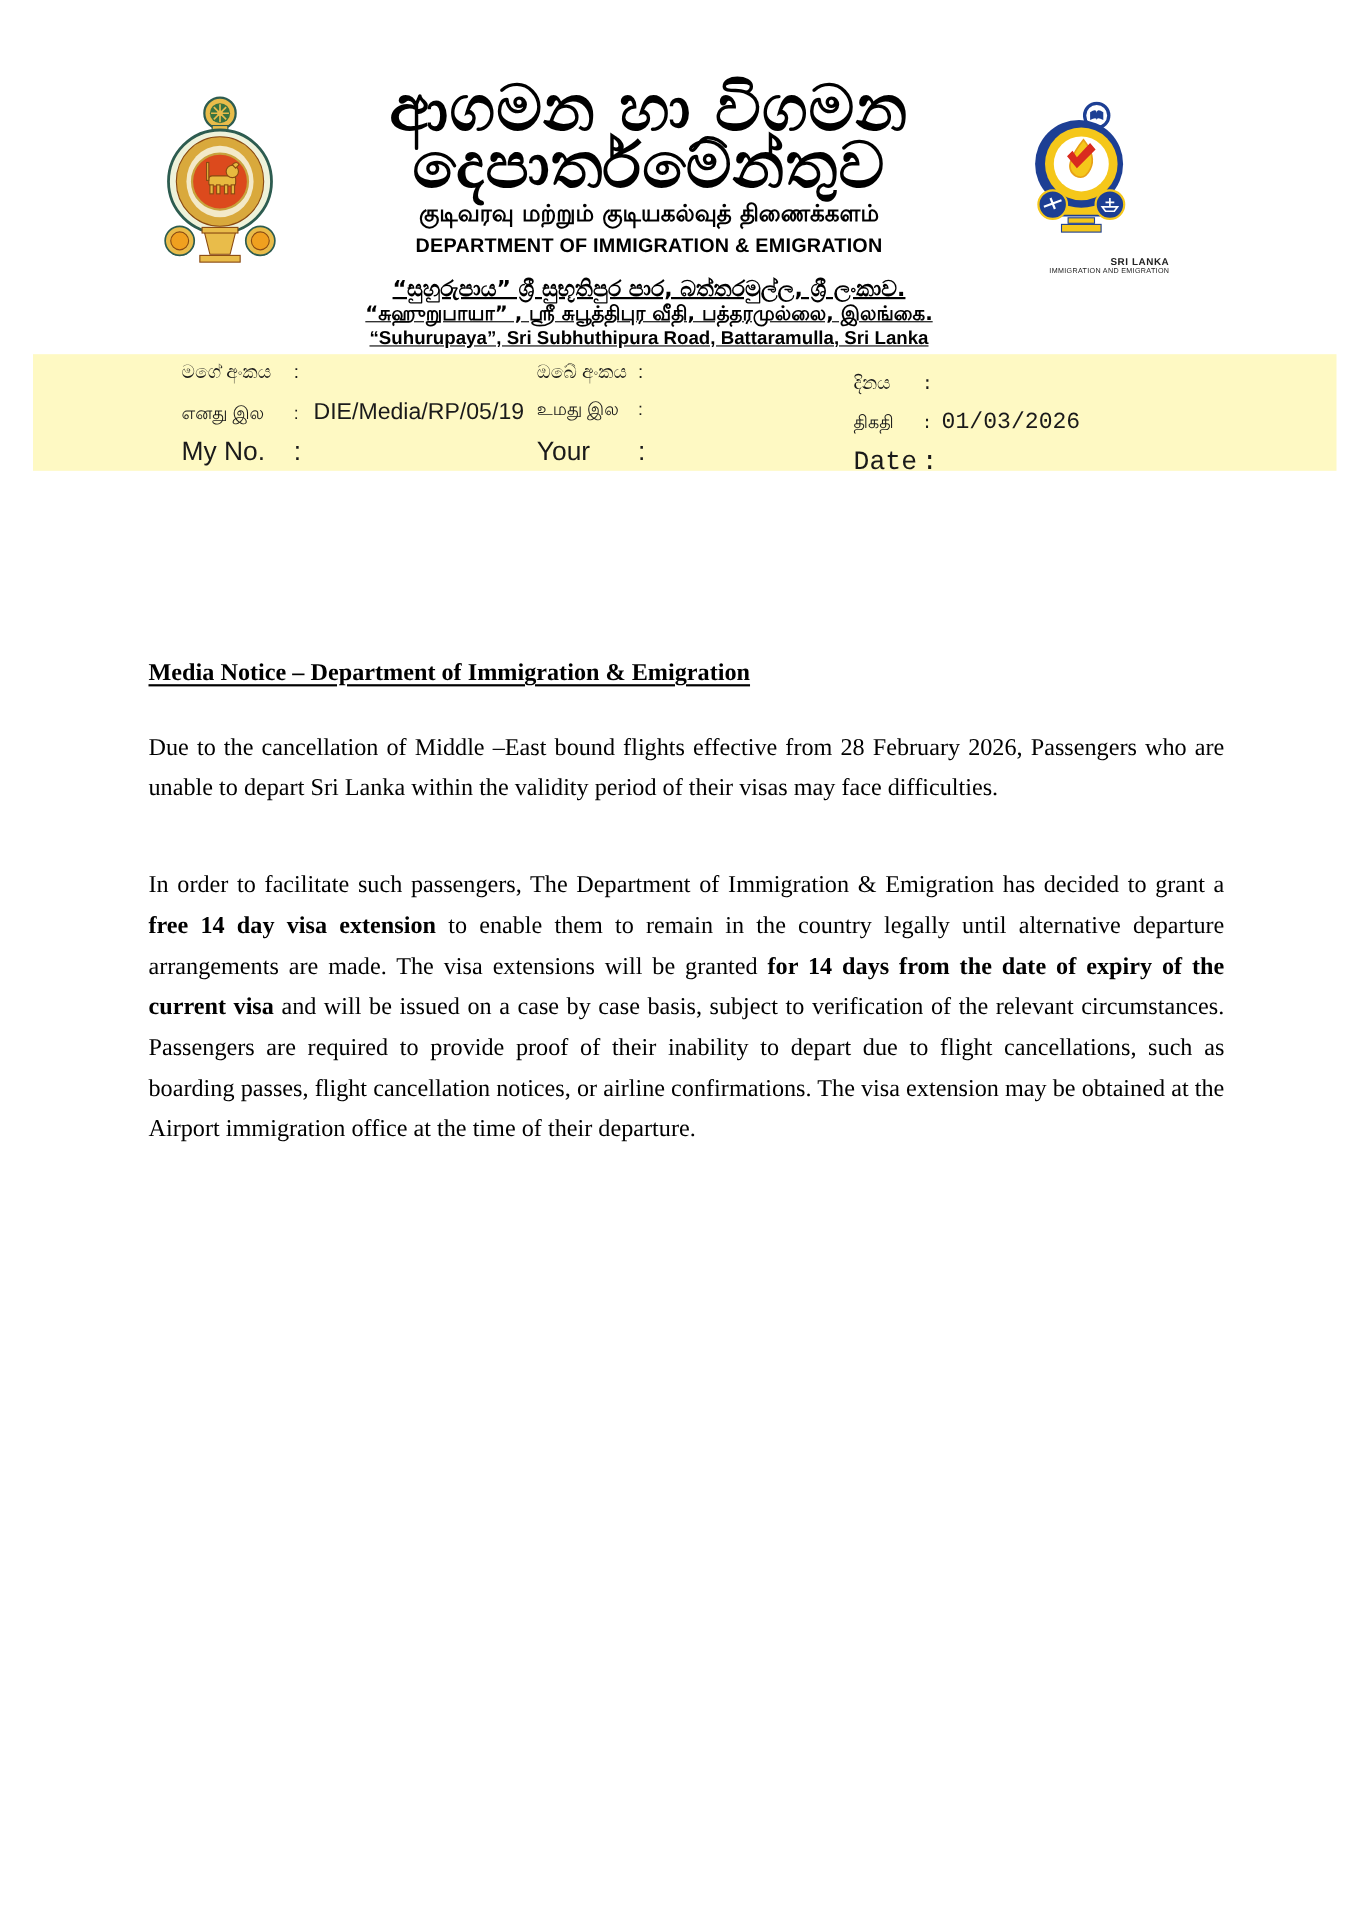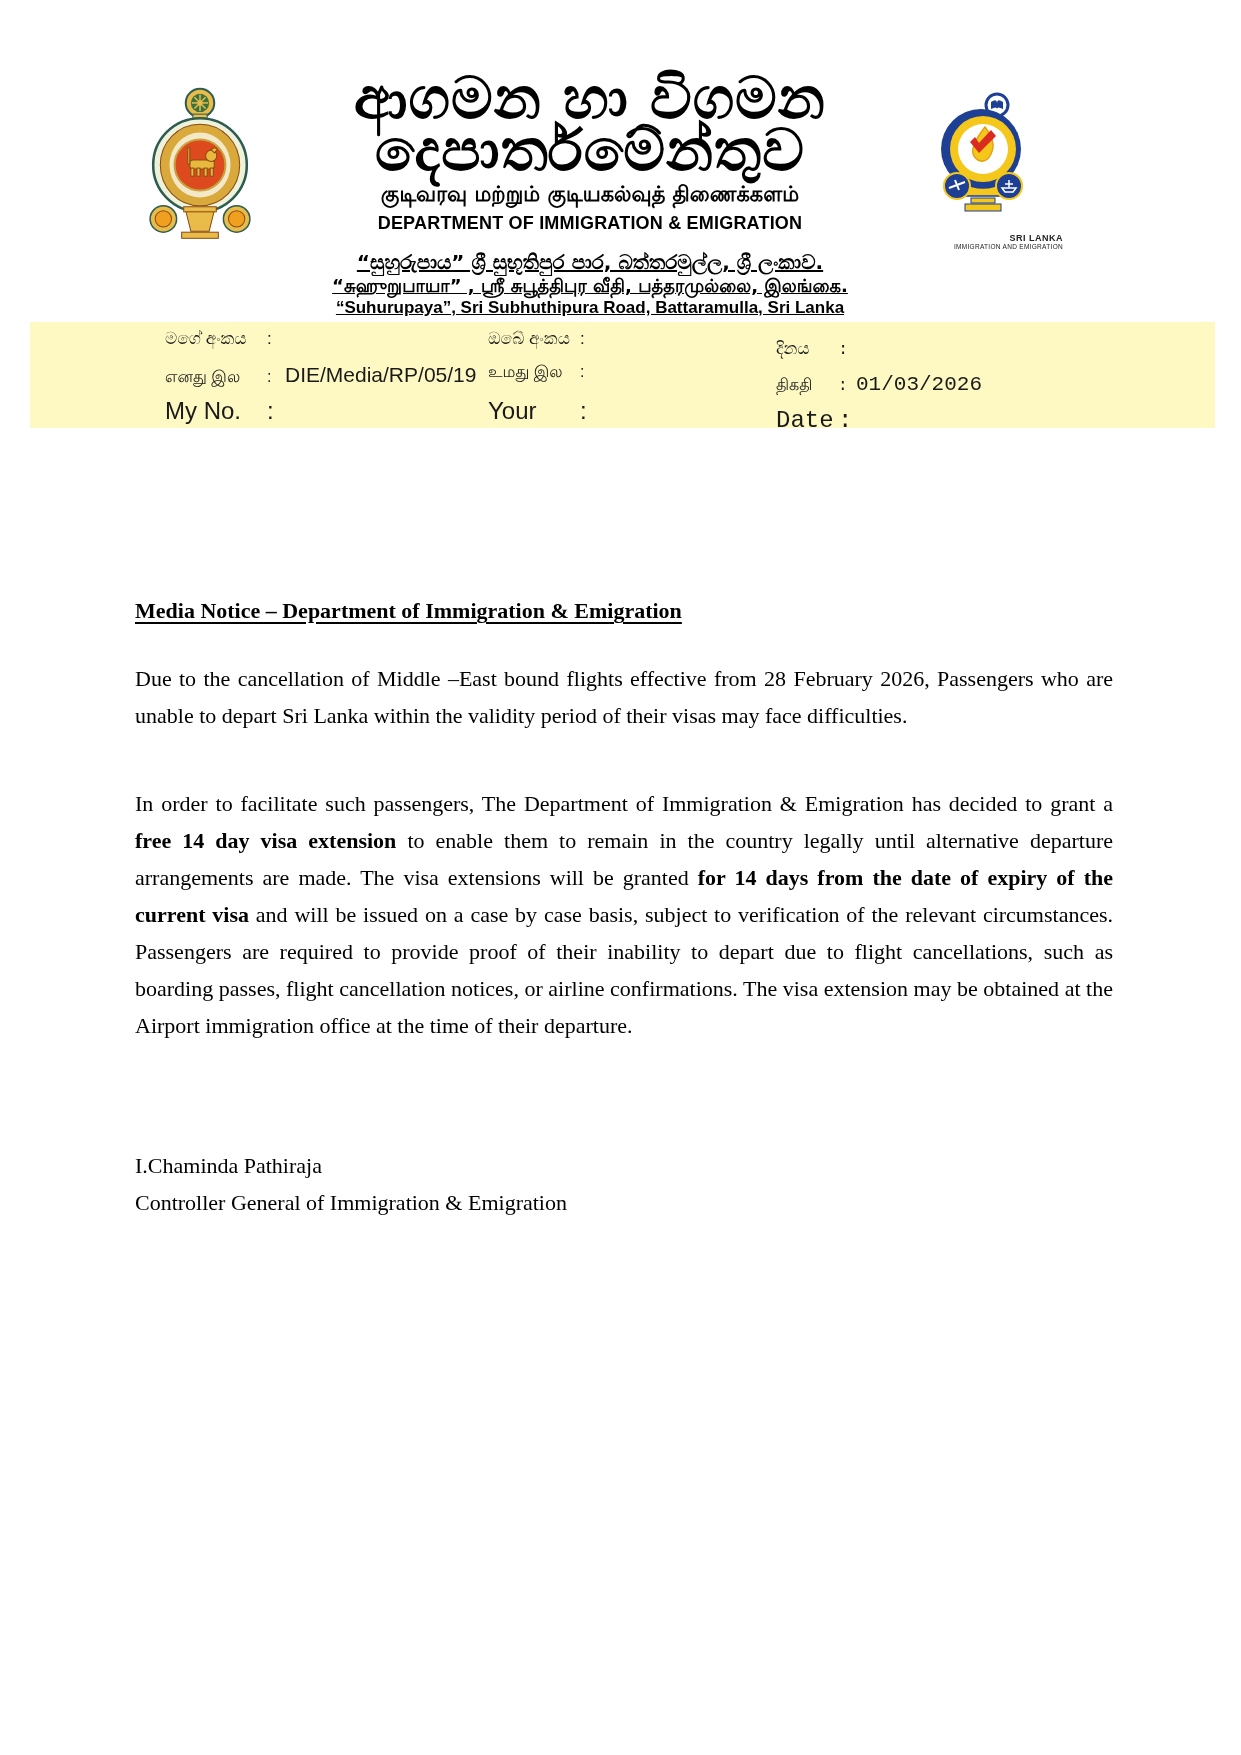--- a/index.html
+++ b/index.html
@@ -176,18 +176,14 @@
       </div>
     </div>
   </div>
 
   <div class="notice-title">Media Notice – Department of Immigration &amp; Emigration</div>
 
   <div class="para p1">Due to the cancellation of Middle –East bound flights effective from 28 February 2026, Passengers who are unable to depart Sri Lanka within the validity period of their visas may face difficulties.</div>
 
   <div class="para p2"><span>In order to facilitate such passengers, The Department of Immigration &amp; Emigration has decided to grant a </span><b>free 14 day visa extension</b><span> to enable them to remain in the country legally until alternative departure arrangements are made. The visa extensions will be granted </span><b>for 14 days from the date of expiry of the current visa</b><span> and will be issued on a case by case basis, subject to verification of the relevant circumstances. Passengers are required to provide proof of their inability to depart due to flight cancellations, such as boarding passes, flight cancellation notices, or airline confirmations. The visa extension may be obtained at the Airport immigration office at the time of their departure.</span></div>
 
-  <div class="sig">
-    <div>I.Chaminda Pathiraja</div>
-    <div>Controller General of Immigration &amp; Emigration</div>
-  </div>
 
 </div>
 
 </body></html>

